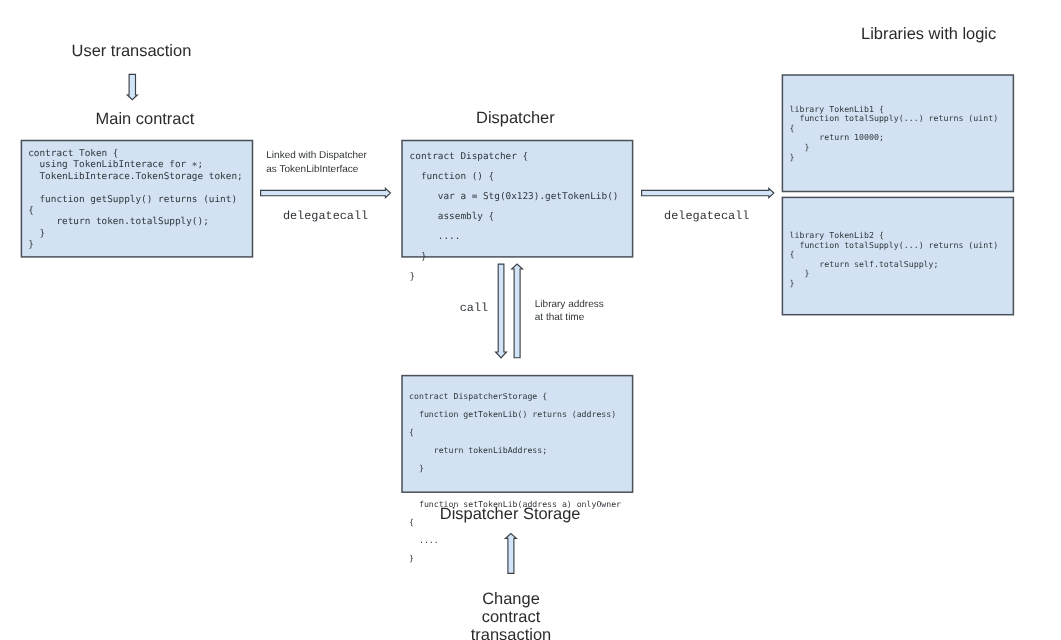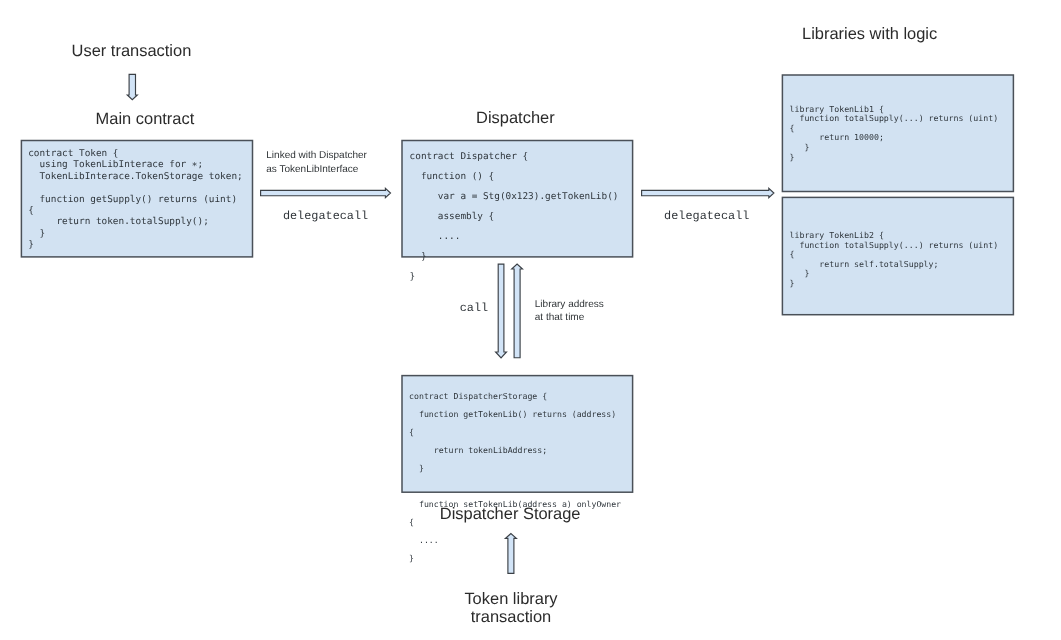--- a/index.html
+++ b/index.html
@@ -95,23 +95,23 @@
     <path d="M514.1 269.0 L511.7 269.0 L517.1 264.0 L522.5 269.0 L520.1 269.0 L520.1 357.7 L514.1 357.7 Z" fill="#d2e4f7" stroke="#3b4046" stroke-width="1.15" stroke-linejoin="miter"></path>
   </g>
   <g>
     <path d="M507.9 538.4 L505.4 538.4 L510.9 533.6 L516.4 538.4 L513.9 538.4 L513.9 573.4 L507.9 573.4 Z" fill="#d2e4f7" stroke="#3b4046" stroke-width="1.15" stroke-linejoin="miter"></path>
   </g>
 </svg>
 
 <div class="lbl" style="left:71.6px; top:42px;">User transaction</div>
 <div class="lbl" style="left:83.6px; top:110.30px;padding-left:12px;">Main contract</div>
 <div class="lbl" style="left:476.1px; top:108.80px;text-align:center;">Dispatcher</div>
-<div class="lbl" style="left:802px; top:25.00px;">Libraries with logic</div>
+<div class="lbl" style="left:861px; top:25.00px;">Libraries with logic</div>
 <div class="lbl" style="left:439.8px; top:504.95px;">Dispatcher Storage</div>
-<div class="lbl" style="left:456px; top:590.2px; width:110px; text-align:center; white-space:normal;"><span>Token library</span><br><span>transaction</span></div>
+<div class="lbl" style="left:456px; top:590.2px; width:110px; text-align:center; white-space:normal;"><span>Change contract</span><br><span>transaction</span></div>
 
 <div class="small" style="left:266.3px; top:149.30px;"><span>Linked with Dispatcher</span><br><span>as TokenLibInterface</span></div>
 <div class="mono" style="left:282.9px; top:209.5px;">delegatecall</div>
 <div class="mono" style="left:664.1px; top:209.5px;">delegatecall</div>
 <div class="mono" style="left:459.7px; top:301.80px;">call</div>
 <div class="small" style="left:534.8px; top:297.50px;"><span>Library address</span><br><span>at that time</span></div>
 
 <div class="code" style="left:28.2px; top:147.85px; line-height:11.43px;">contract Token {
   using TokenLibInterace for ∗;
   TokenLibInterace.TokenStorage token;

